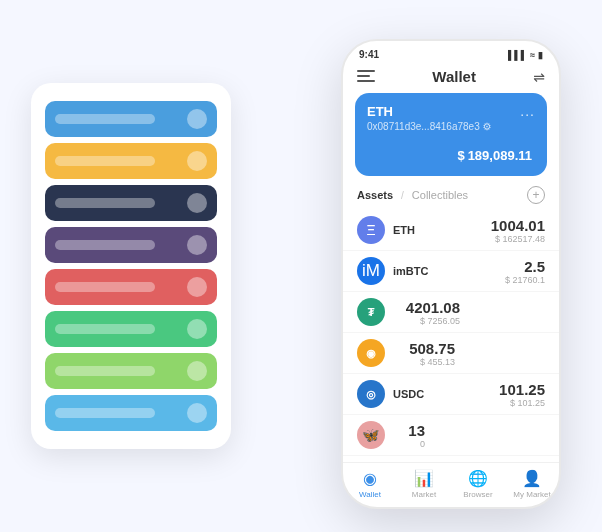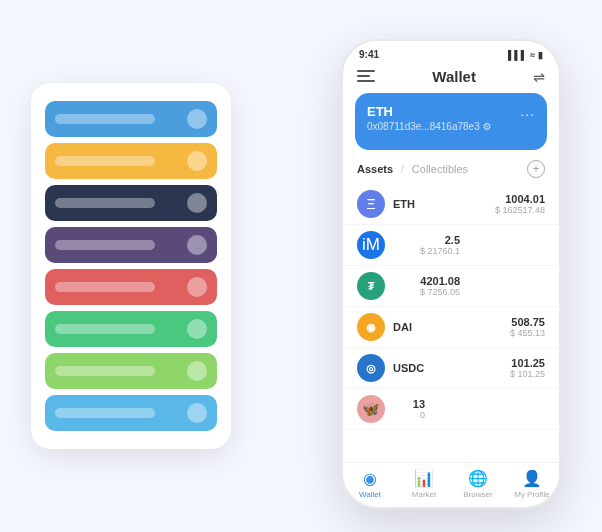--- a/index.html
+++ b/index.html
@@ -264,21 +264,21 @@
       font-size: 11px;
       font-weight: 600;
       color: #333;
     }
 
     .asset-amount {
       text-align: right;
     }
 
     .asset-amount-primary {
-      font-size: 11px;
+      font-size: 15px;
       font-weight: 600;
       color: #333;
     }
 
     .asset-amount-secondary {
       font-size: 9px;
       color: #aaa;
       padding-left: 27px;
     }
 
@@ -383,20 +383,23 @@
       <span class="header-title">Wallet</span>
       <span class="expand-icon">⇌</span>
     </div>
 
     <div class="eth-card">
       <div class="eth-card-header">
         <span class="eth-card-title">ETH</span>
         <span class="eth-card-dots">...</span>
       </div>
       <div class="eth-card-address">0x08711d3e...8416a78e3  ⚙</div>
+      <div class="eth-card-balance">
+        <span>$</span><span>189,089.11</span>
+      </div>
     </div>
 
     <div class="assets-header">
       <div class="assets-tabs">
         <span class="assets-tab-active">Assets</span>
         <span class="assets-separator">/</span>
         <span class="assets-tab-inactive">Collectibles</span>
       </div>
       <div class="add-btn">+</div>
     </div>
@@ -405,35 +408,35 @@
       <div class="asset-row">
         <div class="asset-icon icon-eth">Ξ</div>
         <span class="asset-name">ETH</span>
         <div class="asset-amount">
           <div class="asset-amount-primary">1004.01</div>
           <div class="asset-amount-secondary">$ 162517.48</div>
         </div>
       </div>
       <div class="asset-row">
         <div class="asset-icon icon-imbtc" style="font-size:17px;">iM</div>
+        <span class="asset-name">imBTC</span>
         <div class="asset-amount">
           <div class="asset-amount-primary">2.5</div>
           <div class="asset-amount-secondary">$ 21760.1</div>
         </div>
       </div>
       <div class="asset-row">
         <div class="asset-icon icon-usdt" style="font-size:11px; font-weight:700;">₮</div>
         <div class="asset-amount">
           <div class="asset-amount-primary">4201.08</div>
           <div class="asset-amount-secondary">$ 7256.05</div>
         </div>
       </div>
       <div class="asset-row">
         <div class="asset-icon icon-dai" style="font-size:11px; font-weight:700;">◉</div>
-        <span class="asset-name">DAI</span>
         <div class="asset-amount">
           <div class="asset-amount-primary">508.75</div>
           <div class="asset-amount-secondary">$ 455.13</div>
         </div>
       </div>
       <div class="asset-row">
         <div class="asset-icon icon-usdc" style="font-size:11px; font-weight:700;">◎</div>
         <span class="asset-name">USDC</span>
         <div class="asset-amount">
           <div class="asset-amount-primary">101.25</div>
@@ -457,19 +460,19 @@
       <div class="nav-item">
         <span class="nav-icon">📊</span>
         <span class="nav-label">Market</span>
       </div>
       <div class="nav-item">
         <span class="nav-icon">🌐</span>
         <span class="nav-label">Browser</span>
       </div>
       <div class="nav-item">
         <span class="nav-icon">👤</span>
-        <span class="nav-label">My Profile</span>
+        <span class="nav-label">My Market</span>
       </div>
     </div>
 
   </div>
 
 </div>
 
 </body></html>

